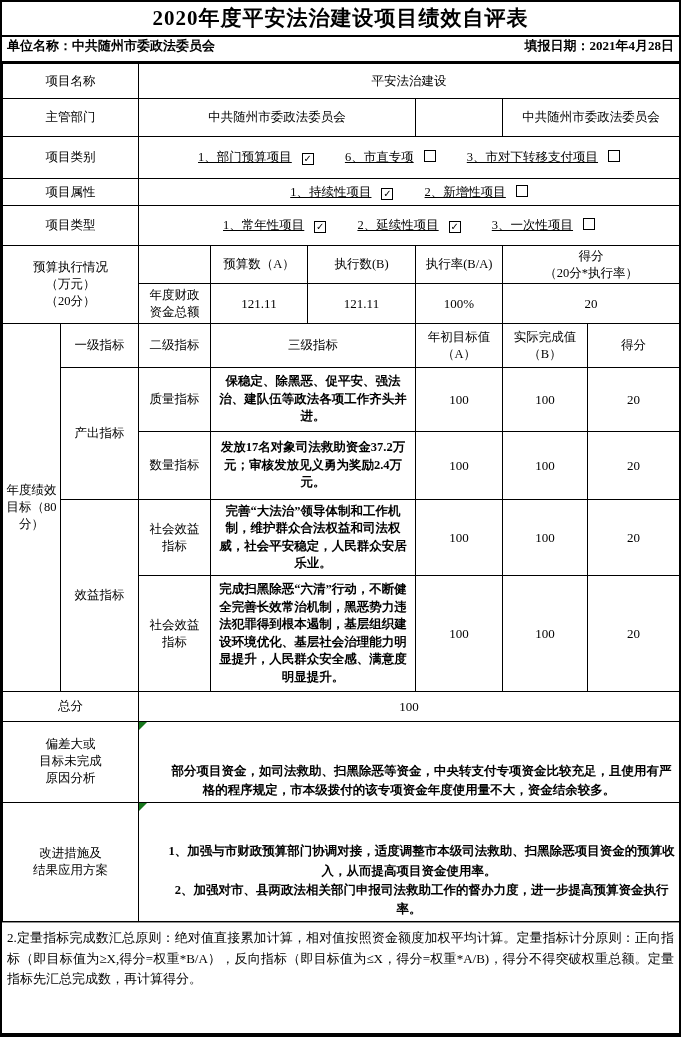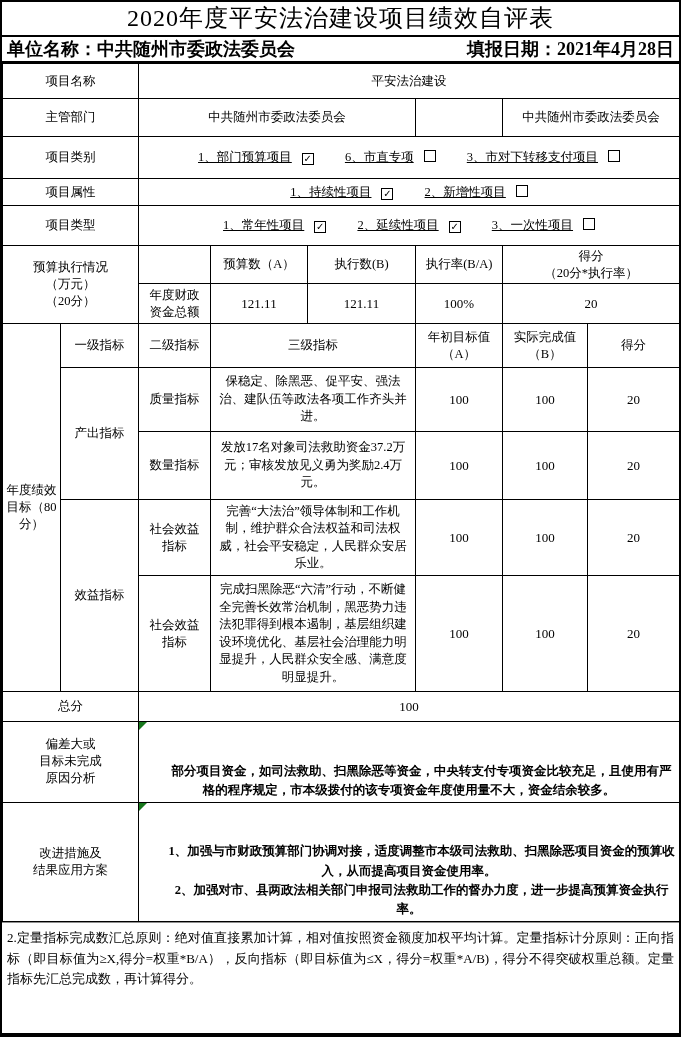--- a/index.html
+++ b/index.html
@@ -2,31 +2,31 @@
 <html><head>
 <meta charset="utf-8">
 <style>
   html,body{margin:0;padding:0;background:#fff;}
   #page{
     width:681px;height:1037px;box-sizing:border-box;background:#fff;color:#000;
     border:2px solid #000;border-bottom:4px solid #000;overflow:hidden;
     font-family:"Liberation Serif","DejaVu Serif",serif;
   }
   .titlebar{
-    height:33px;line-height:33px;text-align:center;font-size:24px;font-weight:normal;
+    height:33px;line-height:33px;text-align:center;font-size:21px;font-weight:bold;
     border-bottom:2px solid #000;letter-spacing:1px;
   }
   .infobar{
     height:24px;display:flex;justify-content:space-between;
-    padding:0 5px;font-size:18px;font-weight:bold;border-bottom:2px solid #000;
+    padding:0 5px;font-size:13px;font-weight:bold;border-bottom:2px solid #000;
   }
   table.main{width:100%;border-collapse:collapse;table-layout:fixed;font-size:12.5px;}
   table.main td{border:1px solid #000;padding:1px 3px;text-align:center;vertical-align:middle;
     overflow:hidden;word-break:break-all;}
-  td.txt{text-align:justify;padding:2px 6px;line-height:1.4;}
+  td.txt{text-align:justify;padding:2px 6px;line-height:1.4;font-weight:bold;}
   td.para{text-align:justify;padding:2px 8px;line-height:1.55;}
   td.num{font-size:13px;}
   .pre{white-space:pre-line;}
   .rel{position:relative;font-weight:bold;}
   .tri{position:absolute;top:0;left:0;width:0;height:0;
     border-top:8px solid #17771c;border-right:8px solid transparent;}
   .opt{display:inline-block;margin:0 14px;white-space:nowrap;text-decoration:underline;}
   .cb{display:inline-block;width:12px;height:12px;border:1px solid #000;box-sizing:border-box;
     line-height:10px;font-size:10px;font-weight:bold;text-align:center;
     vertical-align:-1px;margin-left:10px;font-family:"DejaVu Sans",sans-serif;}

